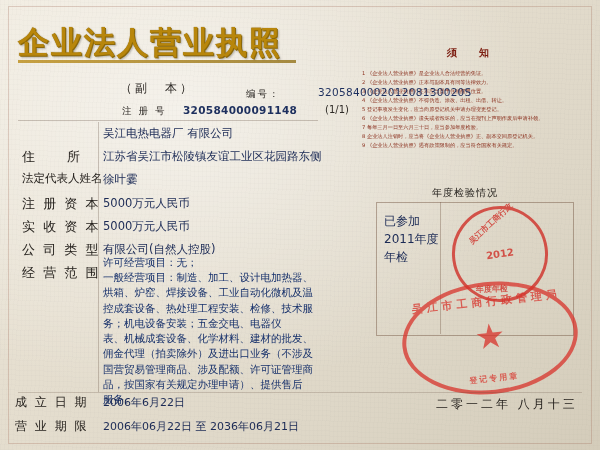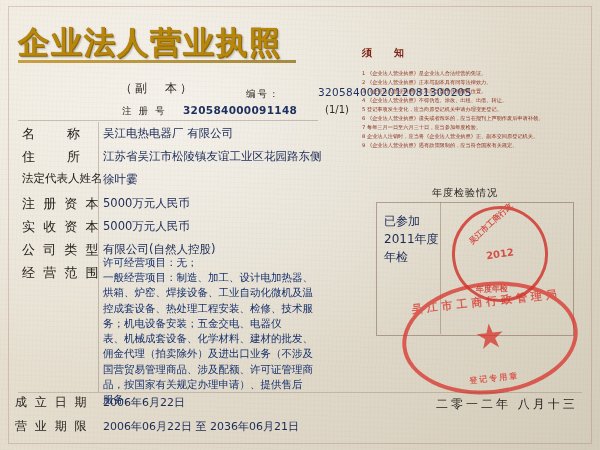--- a/index.html
+++ b/index.html
@@ -46,21 +46,21 @@
     position:absolute;left:18px;top:60px;width:278px;height:3px;
     background:linear-gradient(90deg,#b8860b,#8d6a0c);
     opacity:.75;
   }
 
   
   .notice{
     position:absolute;left:362px;top:46px;width:218px;
   }
   .notice-title{
-    font-size:10px;letter-spacing:6px;color:#7d1f12;
+    text-align:center;font-size:10px;letter-spacing:6px;color:#7d1f12;
     font-weight:bold;margin-bottom:9px;
   }
   .notice-list{
     list-style:none;margin:0;padding:0;
   }
   .notice-list li{
     font-size:5.2px;line-height:1.72;color:#8a2f1d;
     white-space:nowrap;overflow:hidden;text-overflow:clip;
   }
 
@@ -187,21 +187,20 @@
   <div class="fuben">（副　本）</div>
   <div class="regno-label">编号：</div>
   <div class="regno-val">320584000201208130020S</div>
   <div class="serial-label">注 册 号</div>
   <div class="serial-val">320584000091148</div>
   <div class="copyno">(1/1)</div>
 
   <div class="top-rule"></div>
   <div class="label-rule"></div>
 
-  <div class="label" style="top:125px">名　　称</div>
   <div class="value" style="top:126px">吴江电热电器厂 有限公司</div>
 
   <div class="label" style="top:148px">住　　所</div>
   <div class="value" style="top:149px">江苏省吴江市松陵镇友谊工业区花园路东侧</div>
 
   <div class="label" style="top:171px;font-size:11.5px;letter-spacing:0px">法定代表人姓名</div>
   <div class="value" style="top:172px">徐叶霎</div>
 
   <div class="label" style="top:195px">注 册 资 本</div>
   <div class="value" style="top:196px">5000万元人民币</div>

